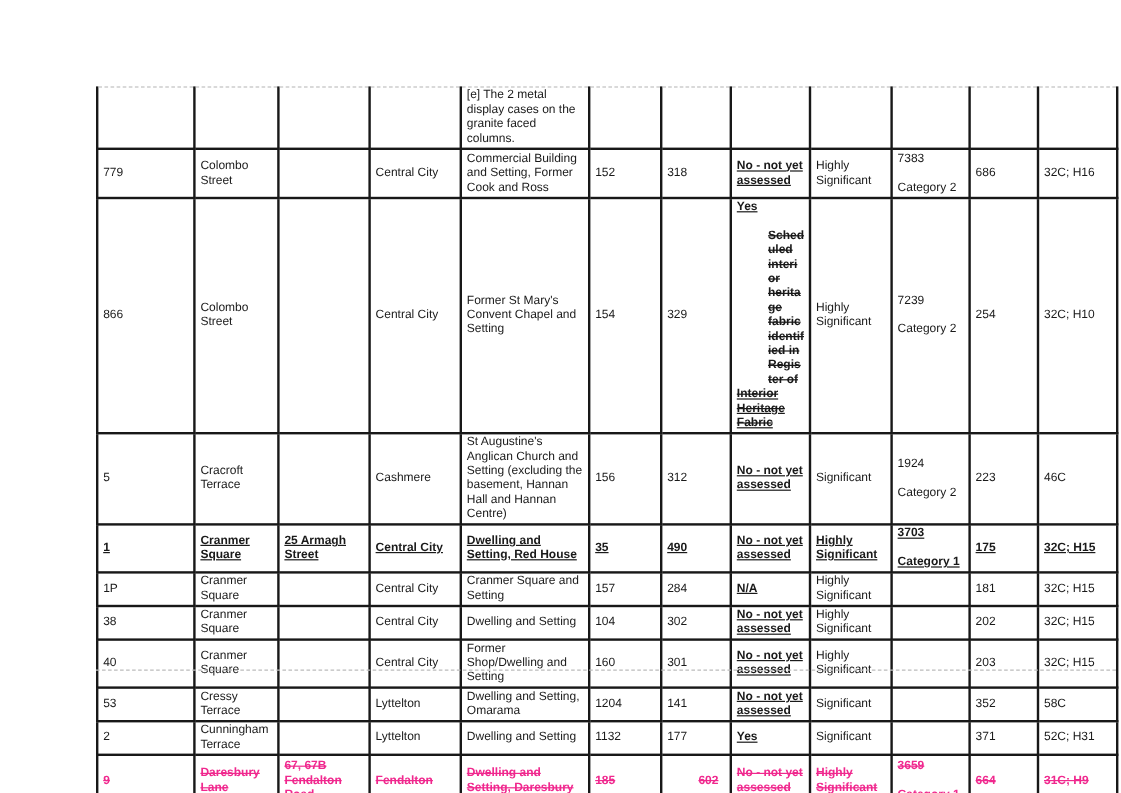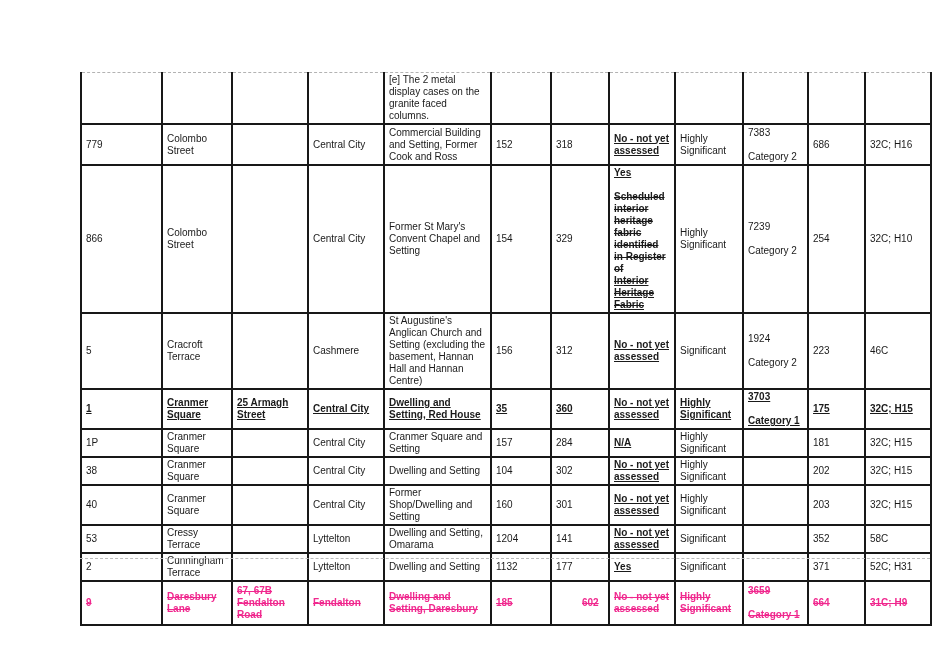--- a/index.html
+++ b/index.html
@@ -120,21 +120,21 @@
         </td>
         <td>
           <div class="seg">154</div>
         </td>
         <td>
           <div class="seg">329</div>
         </td>
         <td>
           <div class="seg" style="font-weight: bold; text-decoration: underline;">Yes</div>
           <div class="seg">&nbsp;</div>
-          <div class="seg" style="font-weight: bold; text-decoration: line-through;">Scheduled interior heritage fabric identified in Register of</div>
+          <div class="seg" style="font-weight: bold; text-decoration: line-through; margin-left: 26px;">Scheduled interior heritage fabric identified in Register of</div>
           <div class="seg" style="font-weight: bold; text-decoration: underline line-through;">Interior Heritage Fabric</div>
         </td>
         <td>
           <div class="seg">Highly Significant</div>
         </td>
         <td>
           <div class="seg">7239</div>
           <div class="seg">&nbsp;</div>
           <div class="seg">Category 2</div>
         </td>
@@ -196,21 +196,21 @@
         <td>
           <div class="seg" style="font-weight: bold; text-decoration: underline;">Central City</div>
         </td>
         <td>
           <div class="seg" style="font-weight: bold; text-decoration: underline;">Dwelling and Setting, Red House</div>
         </td>
         <td>
           <div class="seg" style="font-weight: bold; text-decoration: underline;">35</div>
         </td>
         <td>
-          <div class="seg" style="font-weight: bold; text-decoration: underline;">360</div>
+          <div class="seg" style="font-weight: bold; text-decoration: underline;">490</div>
         </td>
         <td>
           <div class="seg" style="font-weight: bold; text-decoration: underline;">No - not yet assessed</div>
         </td>
         <td>
           <div class="seg" style="font-weight: bold; text-decoration: underline;">Highly Significant</div>
         </td>
         <td>
           <div class="seg" style="font-weight: bold; text-decoration: underline;">3703</div>
           <div class="seg">&nbsp;</div>

